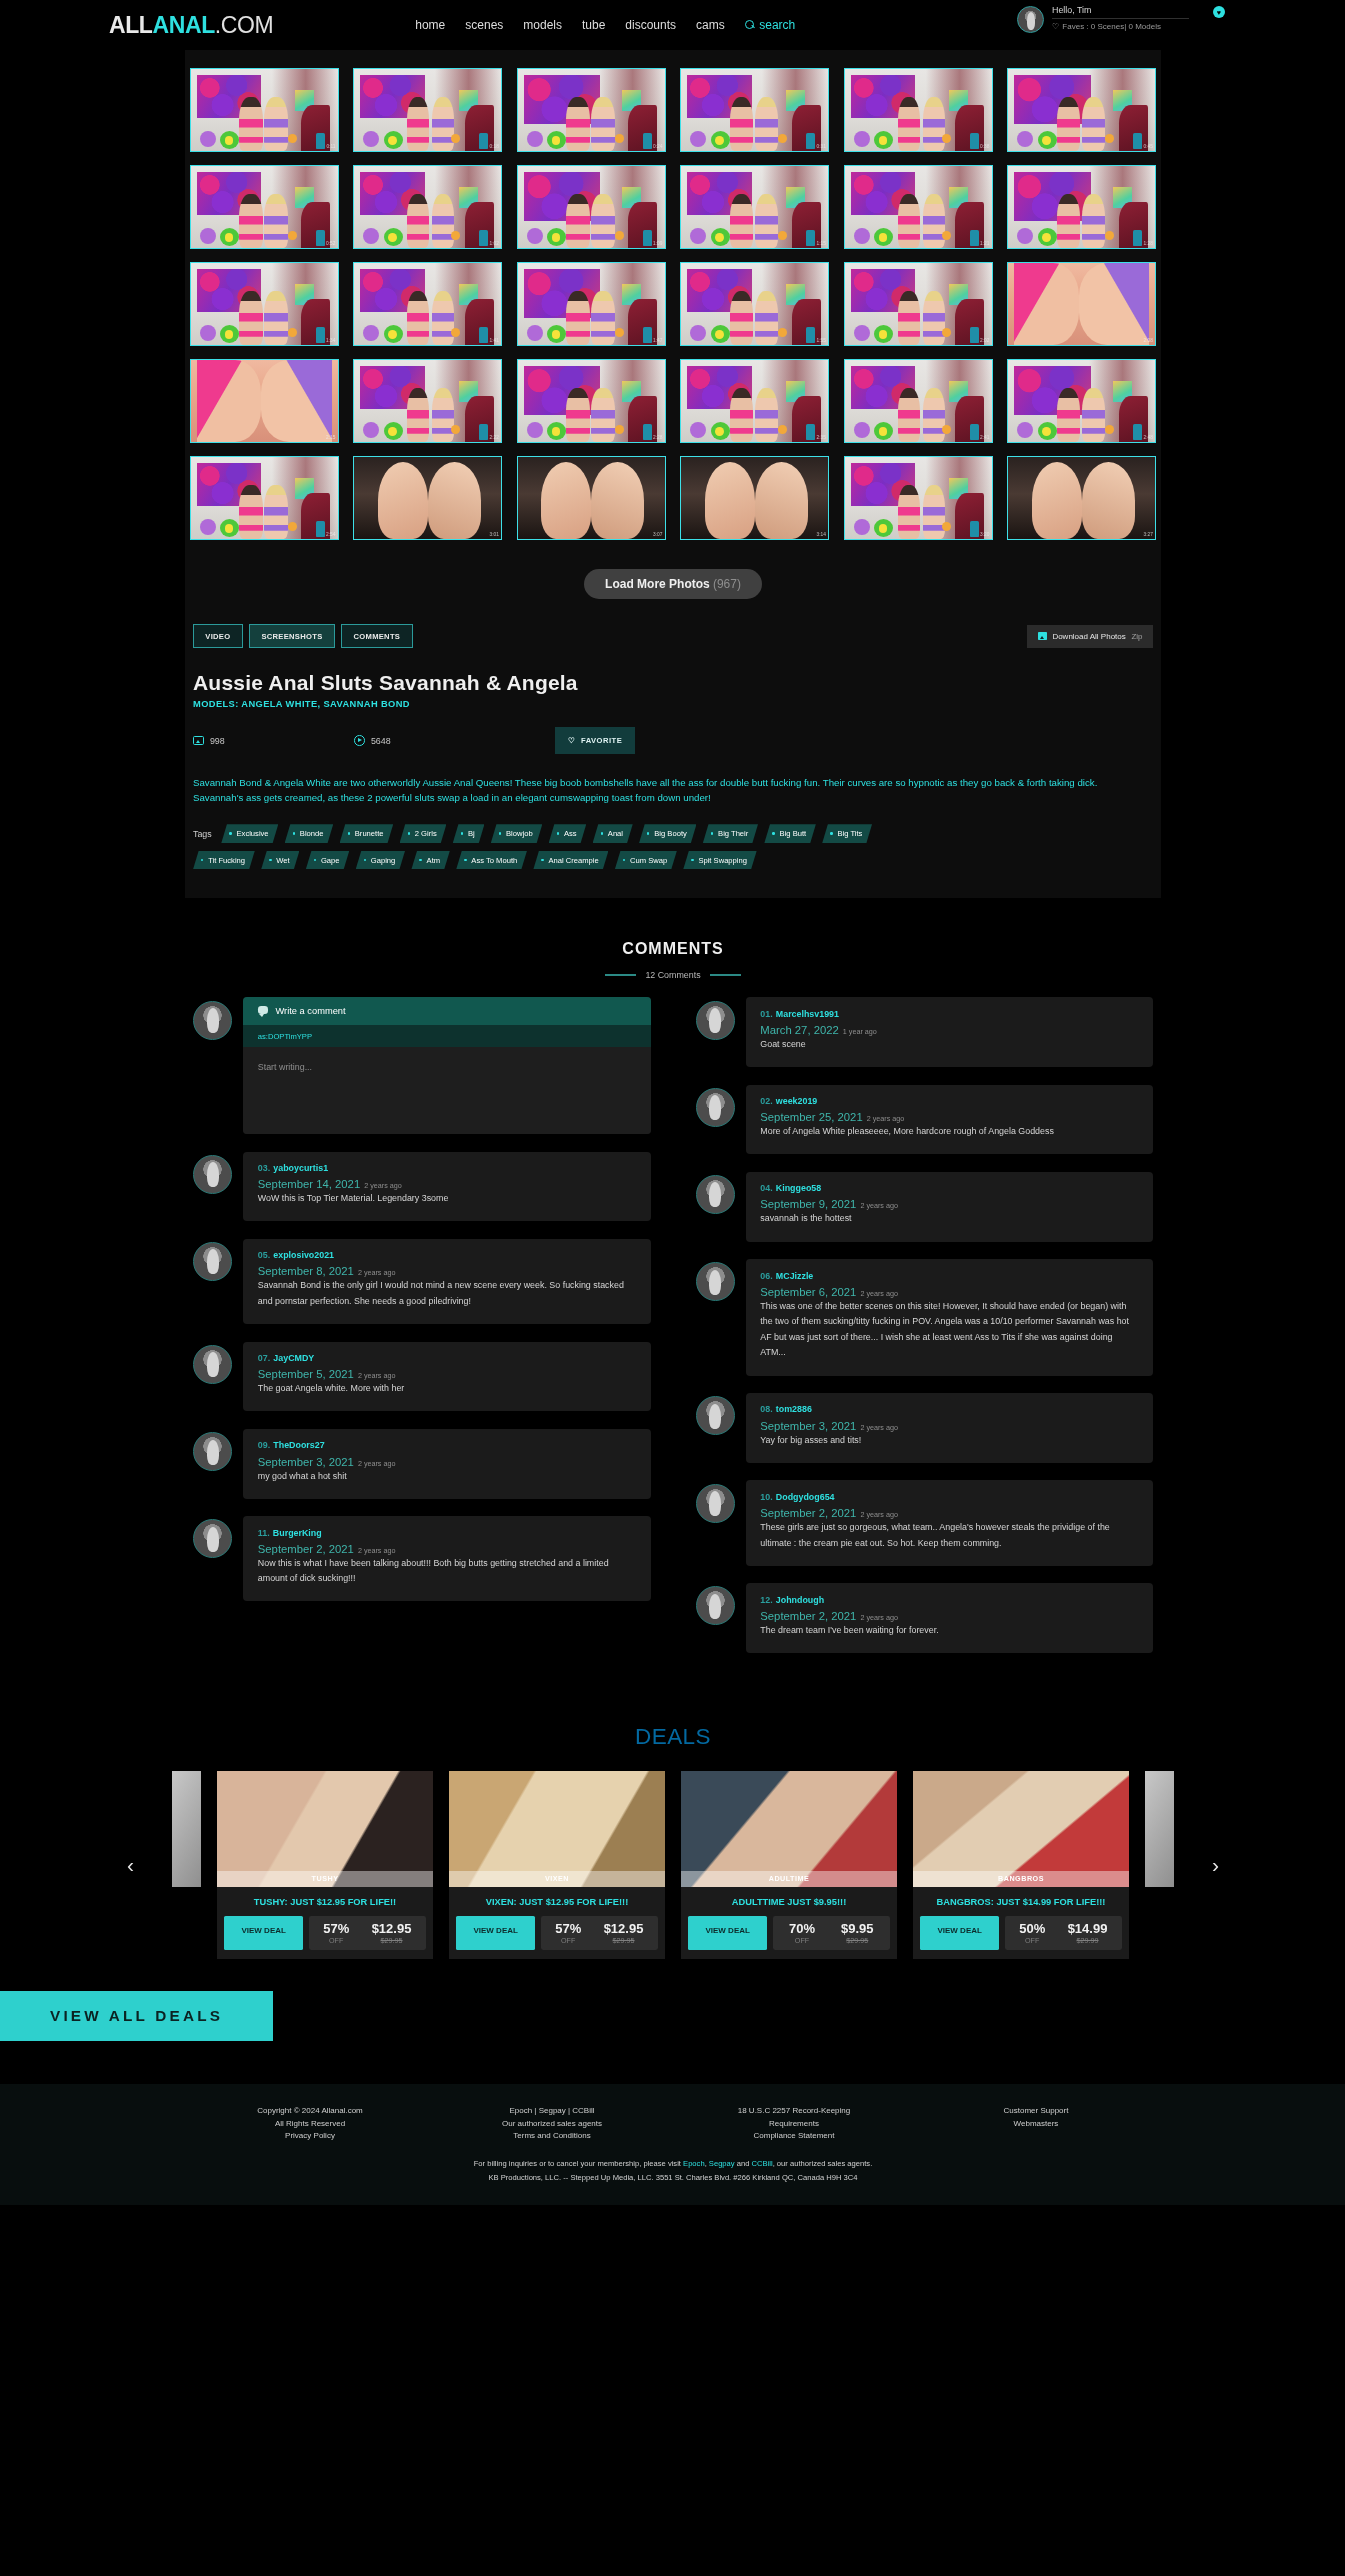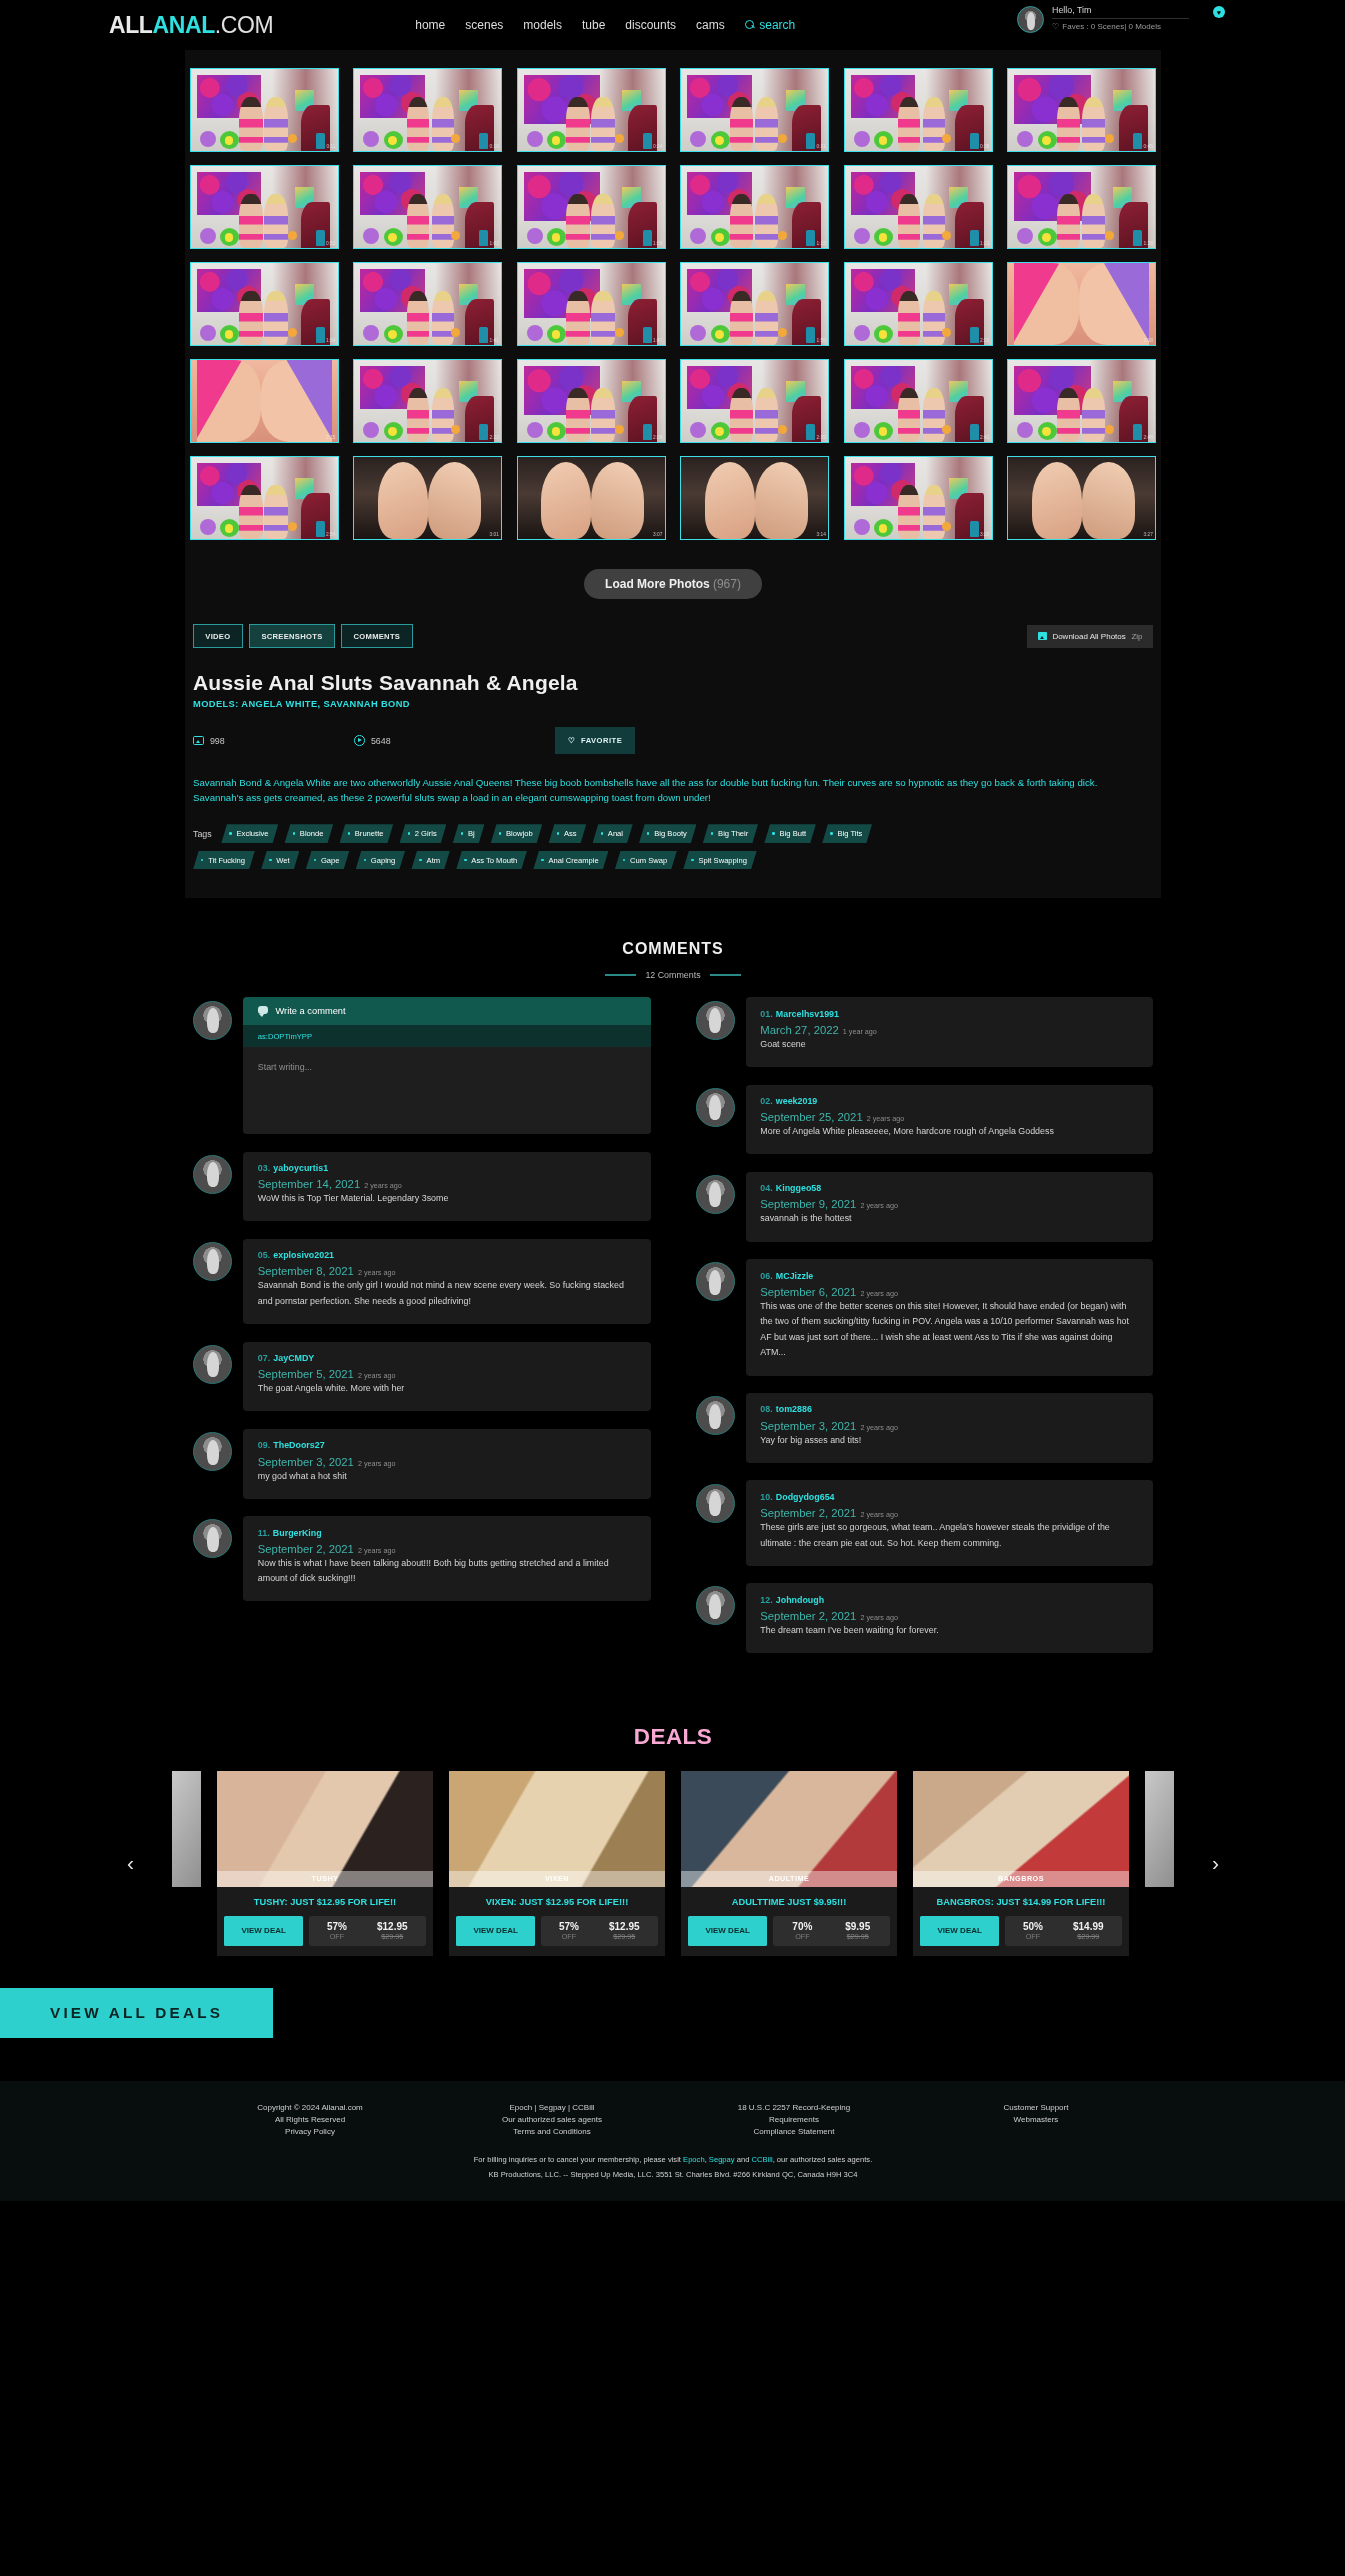--- a/index.html
+++ b/index.html
@@ -334,22 +334,22 @@
     padding: 6.4px 14.5px;
   }
   .writearea {
     background: #1e1e1e; color: #8e8e8e; font-size: 8.9px;
     padding: 14.5px; min-height: 87px;
   }
 
   
   .deals-sec { margin-top: 53px; }
   .deals-title {
-    text-align: center; color: #f9a8d4;
-    font-size: 22.5px; font-weight: bold; letter-spacing: 0.4px;
+    text-align: center; color: #0369a1;
+    font-size: 22.5px; font-weight: normal; letter-spacing: 0.4px;
   }
   .deals-carousel {
     position: relative;
     margin-top: 21px;
     width: 1346px;
     display: flex; align-items: flex-start; justify-content: center;
     gap: 16px;
     overflow: hidden;
     padding: 0 0 0 0;
   }
@@ -382,21 +382,21 @@
     font-size: 8px; font-weight: bold;
     padding: 10.5px 0; width: 79px; text-align: center;
     cursor: pointer; border-radius: 1.6px;
   }
   .pricebox {
     flex: 1; background: #2e2e2e; border-radius: 2.4px;
     display: flex; align-items: center; justify-content: space-around;
     padding: 4.8px 3.2px;
   }
   .pcell { text-align: center; }
-  .pmain { font-size: 10px; color: #f2f2f2; font-weight: bold; }
+  .pmain { font-size: 13px; color: #f2f2f2; font-weight: bold; }
   .psub { font-size: 7.2px; color: #7f7f7f; }
   .psub.strike { text-decoration: line-through; }
   .carousel-arrow {
     position: absolute; top: 50%; transform: translateY(-50%);
     color: #e8e8e8; font-size: 21px; cursor: pointer; z-index: 5;
   }
   .carousel-arrow.left { left: 127px; }
   .carousel-arrow.right { right: 127px; }
 
   .viewalldeals-row { text-align: left; margin-top: 32px; }

